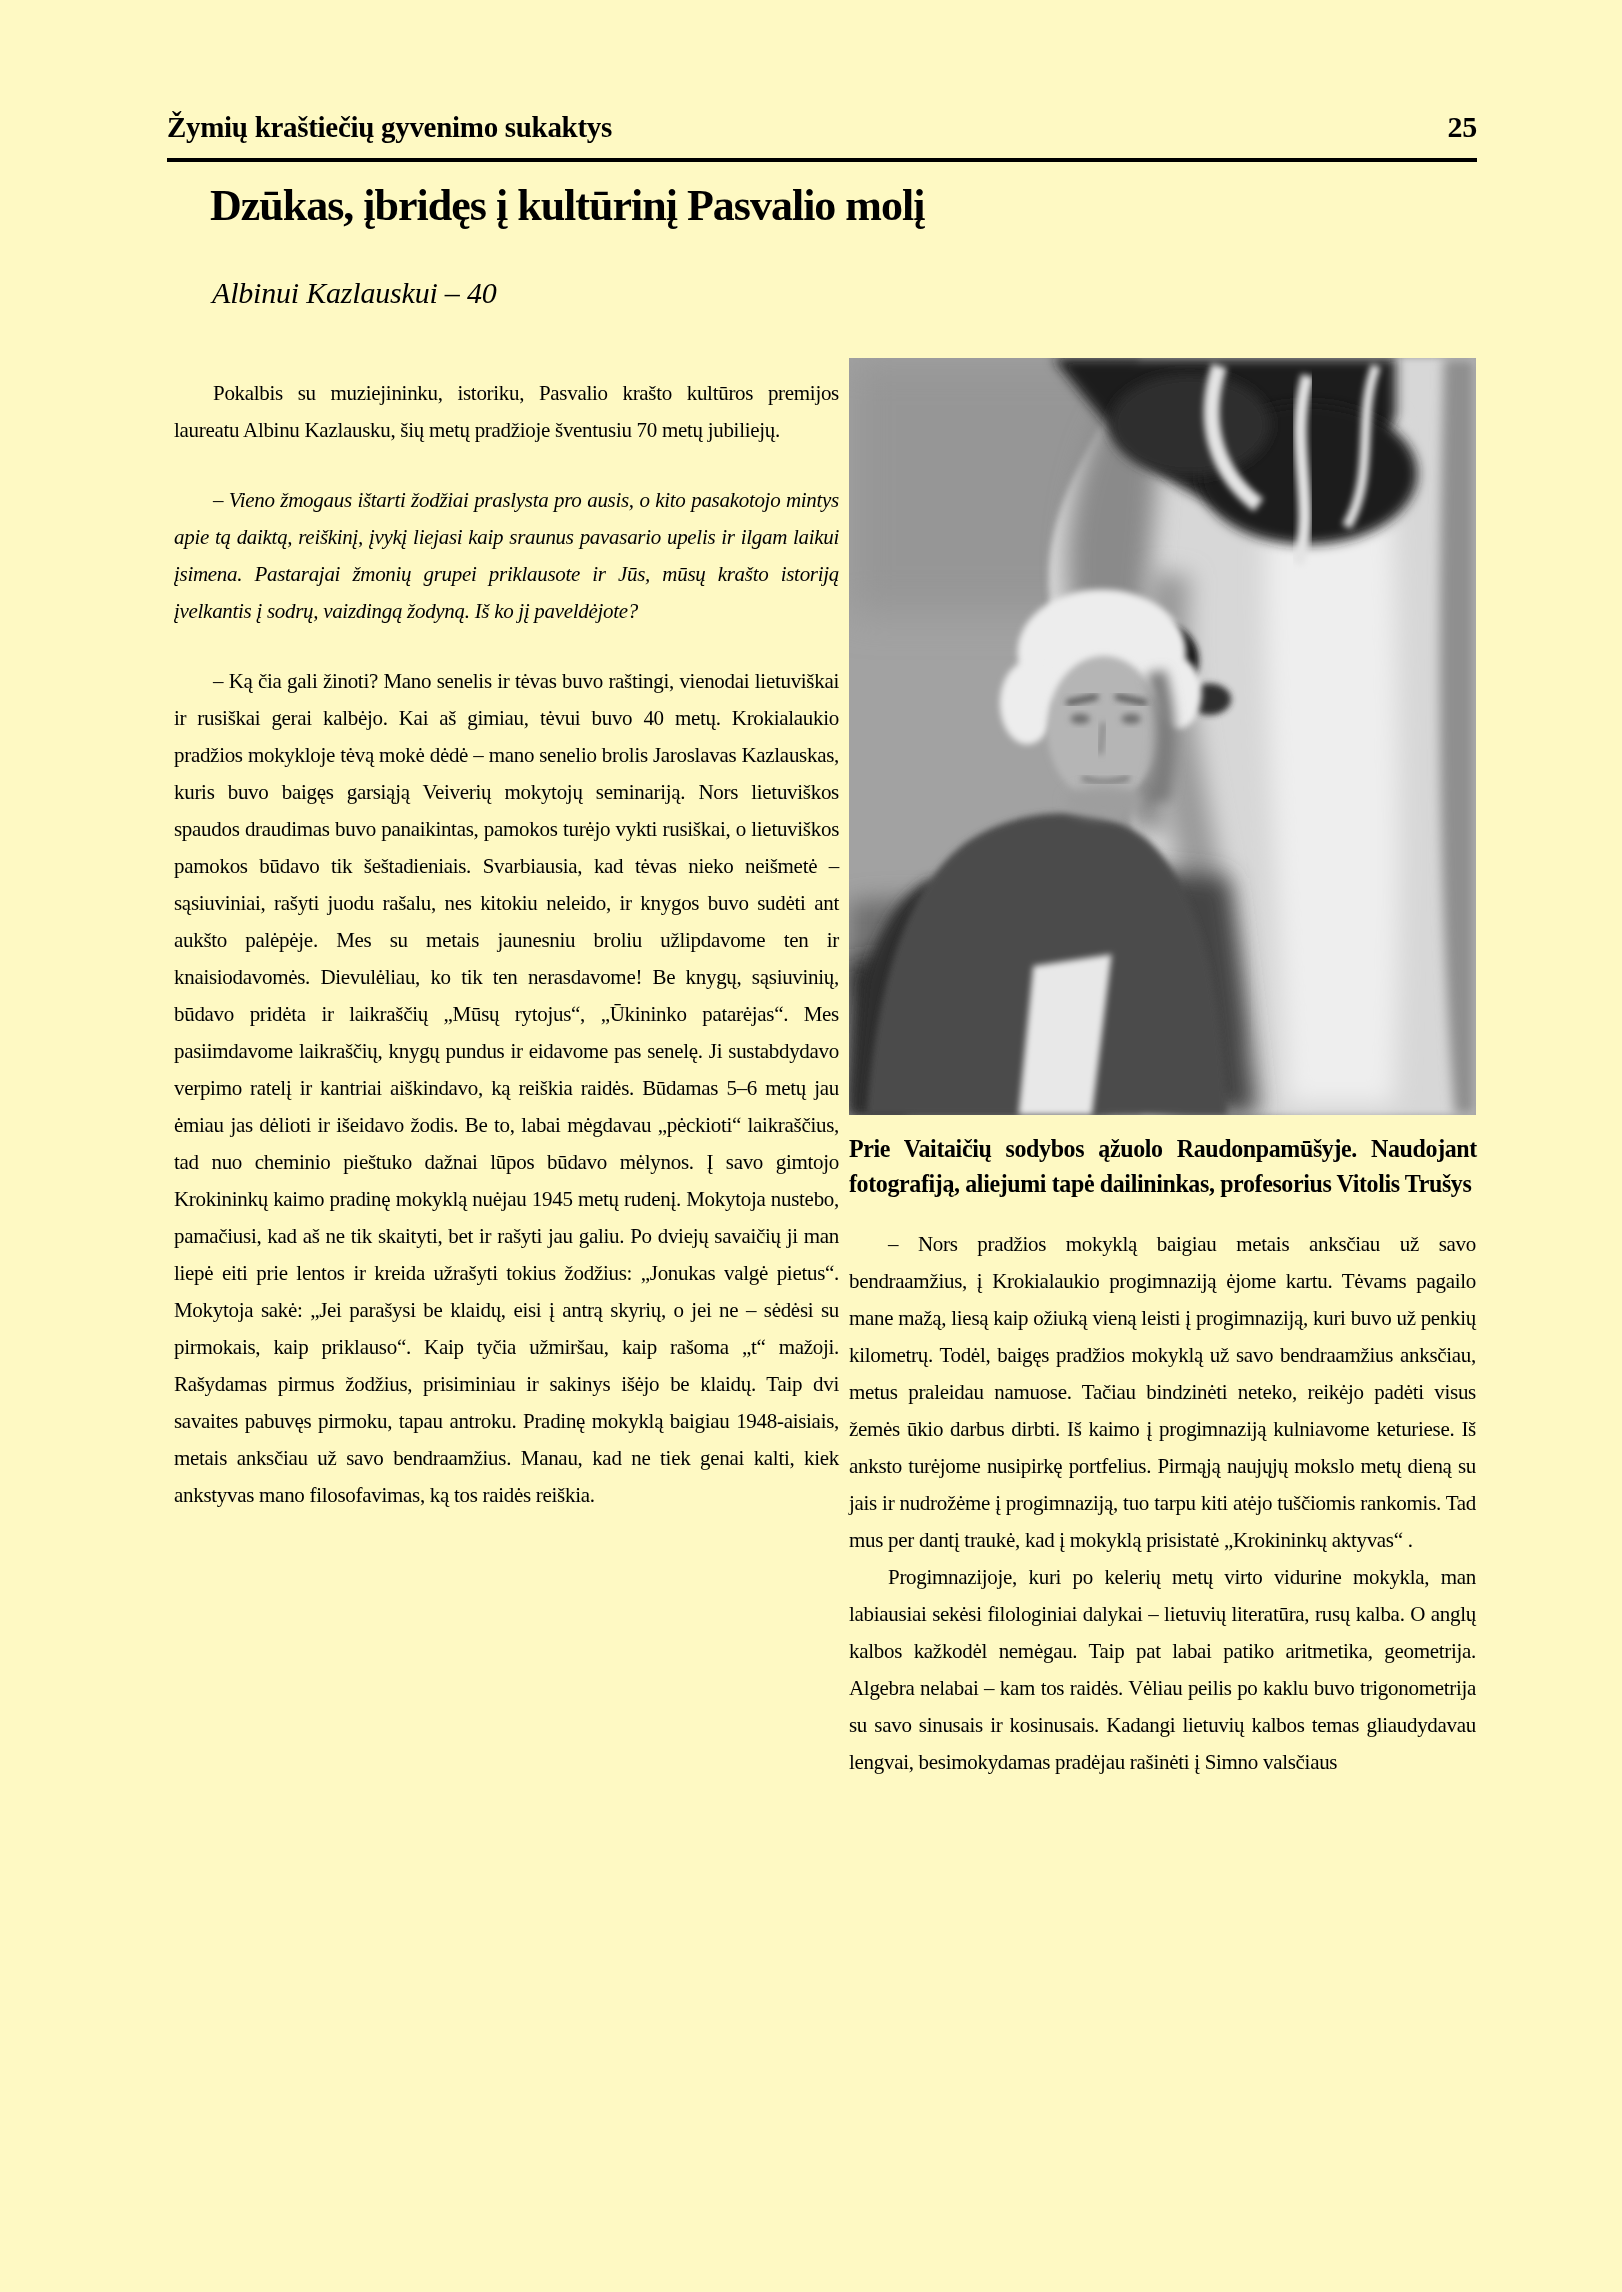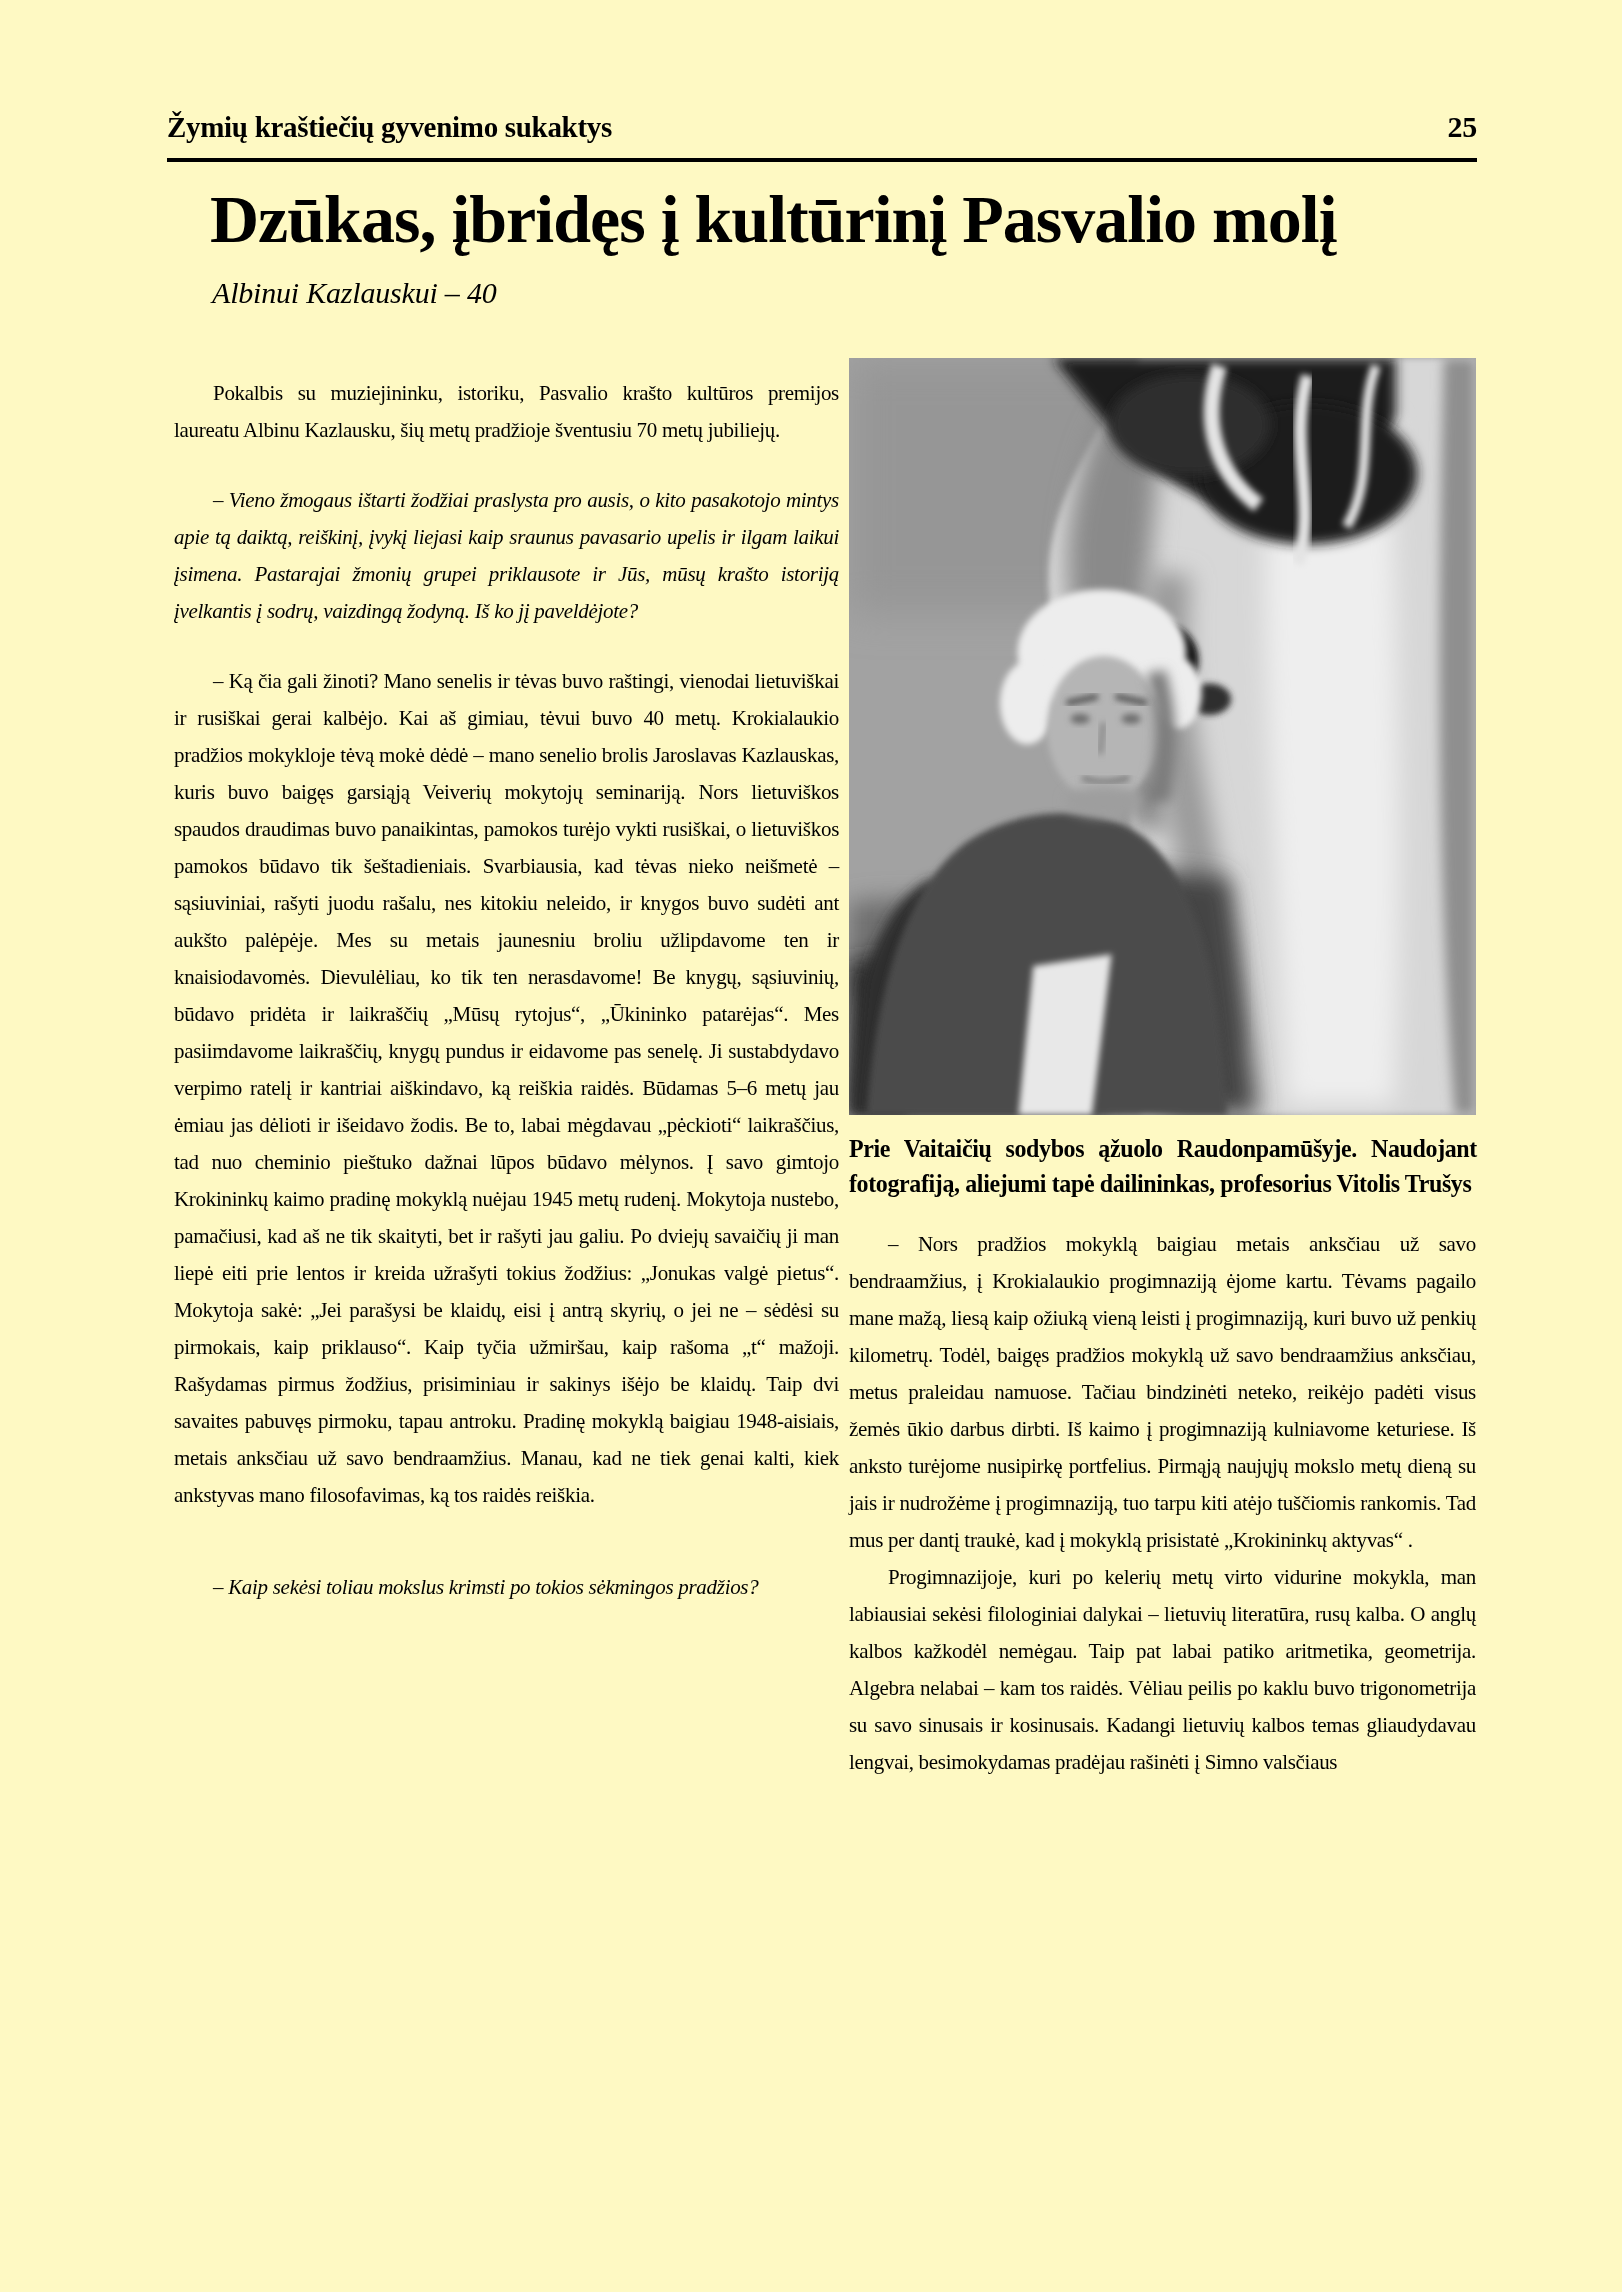--- a/index.html
+++ b/index.html
@@ -15,21 +15,21 @@
     position:absolute;left:167px;top:110px;width:1310px;
     display:flex;justify-content:space-between;align-items:baseline;
     font-weight:bold;font-size:29px;letter-spacing:-0.3px;
   }
   .rh-page{font-size:30px;}
   .rule{
     position:absolute;left:167px;top:158px;width:1310px;height:3.9px;background:#000;
   }
   .title{
     position:absolute;left:210px;top:182px;margin:0;width:1323px;
-    font-size:68px;font-weight:bold;letter-spacing:-1px;line-height:1.1;
+    font-size:44px;font-weight:bold;letter-spacing:-1px;line-height:1.1;
     white-space:nowrap;
   }
   .dedication{
     position:absolute;left:212px;top:276px;margin:0;
     font-style:italic;font-size:30px;letter-spacing:-0.2px;
   }
   .col{position:absolute;}
   .col-left{left:174px;top:375px;width:665px;}
   .col-right{left:849px;top:358px;width:627px;}
   .body{
@@ -67,21 +67,20 @@
 
   <div class="rule"></div>
 
   <h1 class="title">Dzūkas, įbridęs į kultūrinį Pasvalio molį</h1>
   <p class="dedication">Albinui Kazlauskui – 40</p>
 
   <section class="col col-left">
     <p class="body indent">Pokalbis su muziejininku, istoriku, Pasvalio krašto kultūros premijos laureatu Albinu Kazlausku, šių metų pradžioje šventusiu 70 metų jubiliejų.</p>
     <p class="body indent italic gap-sm">– Vieno žmogaus ištarti žodžiai praslysta pro ausis, o kito pasakotojo mintys apie tą daiktą, reiškinį, įvykį liejasi kaip sraunus pavasario upelis ir ilgam laikui įsimena. Pastarajai žmonių grupei priklausote ir Jūs, mūsų krašto istoriją įvelkantis į sodrų, vaizdingą žodyną. Iš ko jį paveldėjote?</p>
     <p class="body indent gap-sm">– Ką čia gali žinoti? Mano senelis ir tėvas buvo raštingi, vienodai lietuviškai ir rusiškai gerai kalbėjo. Kai aš gimiau, tėvui buvo 40 metų. Krokialaukio pradžios mokykloje tėvą mokė dėdė – mano senelio brolis Jaroslavas Kazlauskas, kuris buvo baigęs garsiąją Veiverių mokytojų seminariją. Nors lietuviškos spaudos draudimas buvo panaikintas, pamokos turėjo vykti rusiškai, o lietuviškos pamokos būdavo tik šeštadieniais. Svarbiausia, kad tėvas nieko neišmetė – sąsiuviniai, rašyti juodu rašalu, nes kitokiu neleido, ir knygos buvo sudėti ant aukšto palėpėje. Mes su metais jaunesniu broliu užlipdavome ten ir knaisiodavomės. Dievulėliau, ko tik ten nerasdavome! Be knygų, sąsiuvinių, būdavo pridėta ir laikraščių „Mūsų rytojus“, „Ūkininko patarėjas“. Mes pasiimdavome laikraščių, knygų pundus ir eidavome pas senelę. Ji sustabdydavo verpimo ratelį ir kantriai aiškindavo, ką reiškia raidės. Būdamas 5–6 metų jau ėmiau jas dėlioti ir išeidavo žodis. Be to, labai mėgdavau „pėckioti“ laikraščius, tad nuo cheminio pieštuko dažnai lūpos būdavo mėlynos. Į savo gimtojo Krokininkų kaimo pradinę mokyklą nuėjau 1945 metų rudenį. Mokytoja nustebo, pamačiusi, kad aš ne tik skaityti, bet ir rašyti jau galiu. Po dviejų savaičių ji man liepė eiti prie lentos ir kreida užrašyti tokius žodžius: „Jonukas valgė pietus“. Mokytoja sakė: „Jei parašysi be klaidų, eisi į antrą skyrių, o jei ne – sėdėsi su pirmokais, kaip priklauso“. Kaip tyčia užmiršau, kaip rašoma „t“ mažoji. Rašydamas pirmus žodžius, prisiminiau ir sakinys išėjo be klaidų. Taip dvi savaites pabuvęs pirmoku, tapau antroku. Pradinę mokyklą baigiau 1948-aisiais, metais anksčiau už savo bendraamžius. Manau, kad ne tiek genai kalti, kiek ankstyvas mano filosofavimas, ką tos raidės reiškia.</p>
-    <p class="body indent italic gap-lg">– Kaip sekėsi toliau mokslus krimsti po tokios sėkmingos pradžios?</p>
   </section>
 
   <section class="col col-right">
 
     <figure class="photo">
       <svg class="photo-svg" viewBox="0 0 640 772" preserveAspectRatio="none" aria-hidden="true">
         <defs>
           <filter id="b3" x="-40%" y="-40%" width="180%" height="180%">
               <feGaussianBlur stdDeviation="3"></feGaussianBlur>
             </filter>

